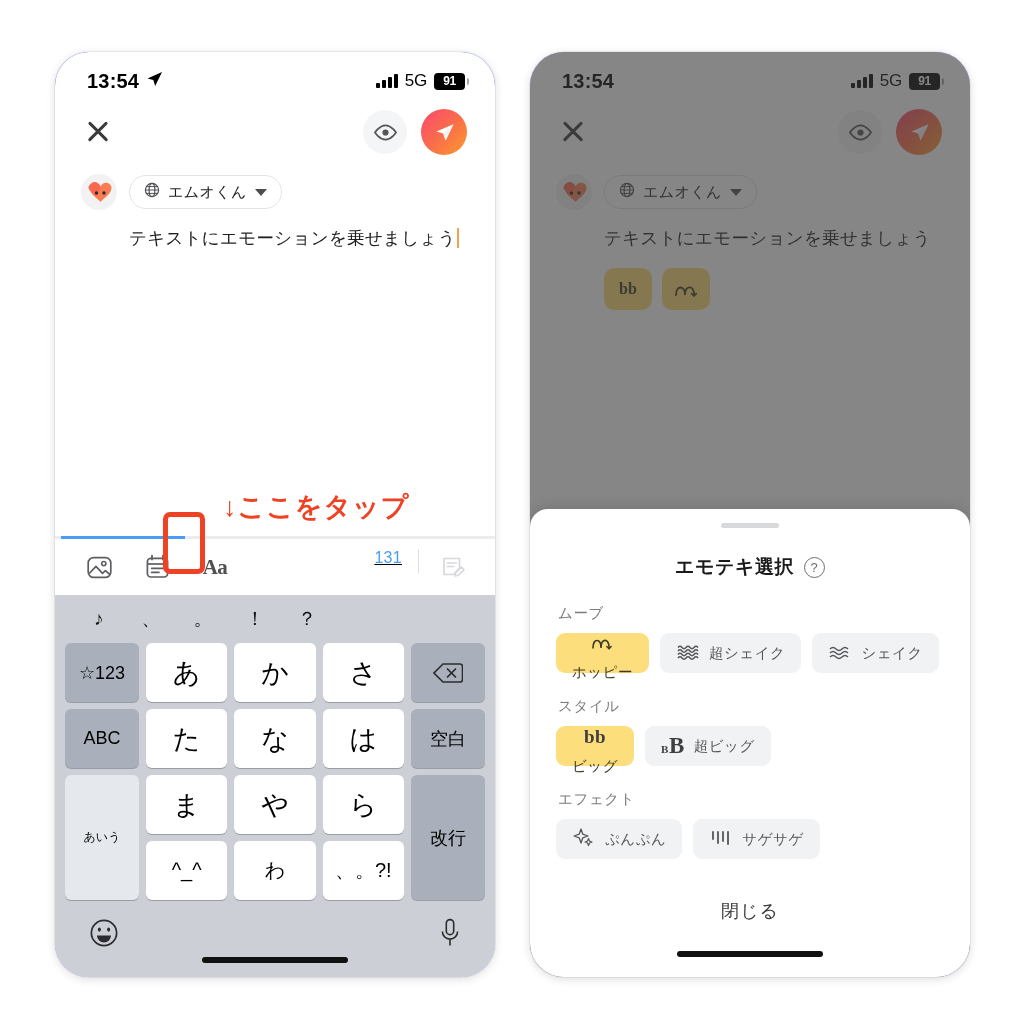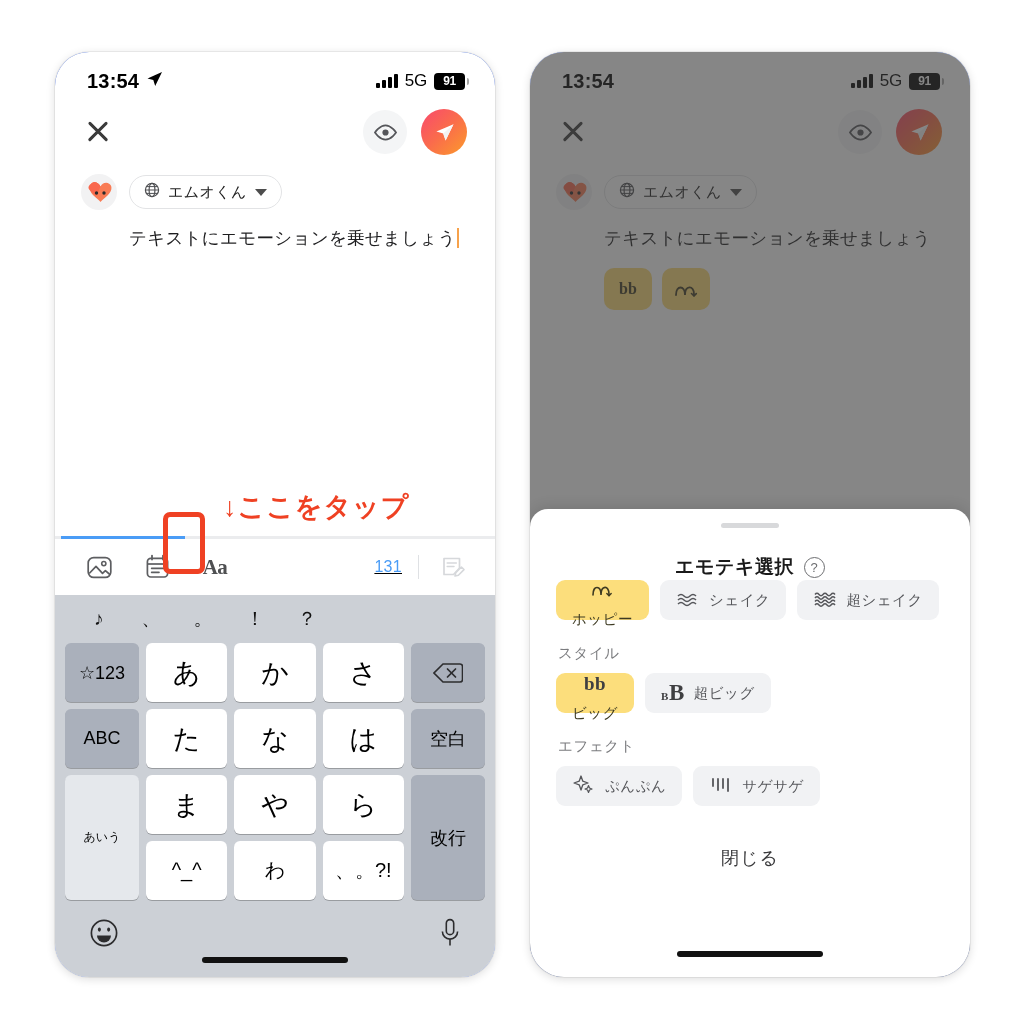--- a/index.html
+++ b/index.html
@@ -123,21 +123,21 @@
   .tool-icons { display:flex; align-items:center; gap: 22px; }
   .tool-icon { width:36px; height:36px; display:flex; align-items:center; justify-content:center; cursor:pointer;}
   .aa-tool {
     font-size: 21px; font-weight: 600; color:#4f5052;
     font-family:"Liberation Serif", serif; letter-spacing:-0.5px;
   }
   .highlight-box {
     position:absolute; left: 108px; top: -24px; width: 42px; height: 62px;
     border: 5px solid #EF4123; border-radius: 7px; pointer-events:none;
   }
-  .toolbar-right { margin-left:auto; display:flex; align-items:center; gap: 16px; text-decoration: underline; }
+  .toolbar-right { margin-left:auto; display:flex; align-items:flex-start; gap: 16px; text-decoration: underline; }
   .char-count { font-size:16px; color:#4a9cf6; font-weight:500; letter-spacing:0.3px;}
   .vdiv { width:1px; height:24px; background:#dfe1e4; }
 
   .tap-annotation {
     position:absolute; left: 168px; bottom: 452px;
     color:#EF4123; font-size: 27px; font-weight: bold;
     letter-spacing: 1px; white-space:nowrap;
   }
 
   
@@ -478,51 +478,52 @@
       <div class="dim-overlay"></div>
 
       <div class="sheet">
         <div class="grabber"></div>
 
         <div class="sheet-title">
           <span>エモテキ選択</span>
           <span class="help-icon">?</span>
         </div>
 
+        <div class="sect-label">ムーブ</div>
         <div class="chip-row">
           <div class="chip selected">
             <span>
               <svg width="26" height="18" viewBox="0 0 26 18">
                 <path d="M3 15 C3 5, 11 5, 11 15 C11 5, 19 5, 19 14 l0 1.4" fill="none" stroke="#3f3b22" stroke-width="1.6" stroke-linecap="round"></path>
                 <path d="M16.8 13.6 L19 15.8 L21.2 13.6" fill="none" stroke="#3f3b22" stroke-width="1.4" stroke-linecap="round" stroke-linejoin="round"></path>
               </svg>
             </span>
             <span>ホッピー</span>
-          </div>
-          <div class="chip">
-            <span>
-              <svg width="24" height="18" viewBox="0 0 24 18">
-                <path d="M2 6 q3-3 6 0 t6 0 t6 0" fill="none" stroke="#55565a" stroke-width="1.5"></path>
-                <path d="M2 10 q3-3 6 0 t6 0 t6 0" fill="none" stroke="#55565a" stroke-width="1.5"></path>
-                <path d="M2 14 q3-3 6 0 t6 0 t6 0" fill="none" stroke="#55565a" stroke-width="1.5"></path>
-              </svg>
-            </span>
-            <span>シェイク</span>
           </div>
           <div class="chip">
             <span>
               <svg width="24" height="18" viewBox="0 0 24 18">
                 <path d="M2 4.5 q2-2.4 4 0 t4 0 t4 0 t4 0 t4 0" fill="none" stroke="#55565a" stroke-width="1.5"></path>
                 <path d="M2 8 q2-2.4 4 0 t4 0 t4 0 t4 0 t4 0" fill="none" stroke="#55565a" stroke-width="1.5"></path>
                 <path d="M2 11.5 q2-2.4 4 0 t4 0 t4 0 t4 0 t4 0" fill="none" stroke="#55565a" stroke-width="1.5"></path>
                 <path d="M2 15 q2-2.4 4 0 t4 0 t4 0 t4 0 t4 0" fill="none" stroke="#55565a" stroke-width="1.5"></path>
               </svg>
             </span>
             <span>超シェイク</span>
           </div>
+          <div class="chip">
+            <span>
+              <svg width="24" height="18" viewBox="0 0 24 18">
+                <path d="M2 6 q3-3 6 0 t6 0 t6 0" fill="none" stroke="#55565a" stroke-width="1.5"></path>
+                <path d="M2 10 q3-3 6 0 t6 0 t6 0" fill="none" stroke="#55565a" stroke-width="1.5"></path>
+                <path d="M2 14 q3-3 6 0 t6 0 t6 0" fill="none" stroke="#55565a" stroke-width="1.5"></path>
+              </svg>
+            </span>
+            <span>シェイク</span>
+          </div>
         </div>
 
         <div class="sect-label">スタイル</div>
         <div class="chip-row">
           <div class="chip selected">
             <span class="gl" style="font-size:19px">bb</span>
             <span>ビッグ</span>
           </div>
           <div class="chip">
             <span class="gl"><span style="font-size:11px">B</span><span style="font-size:23px">B</span></span>

